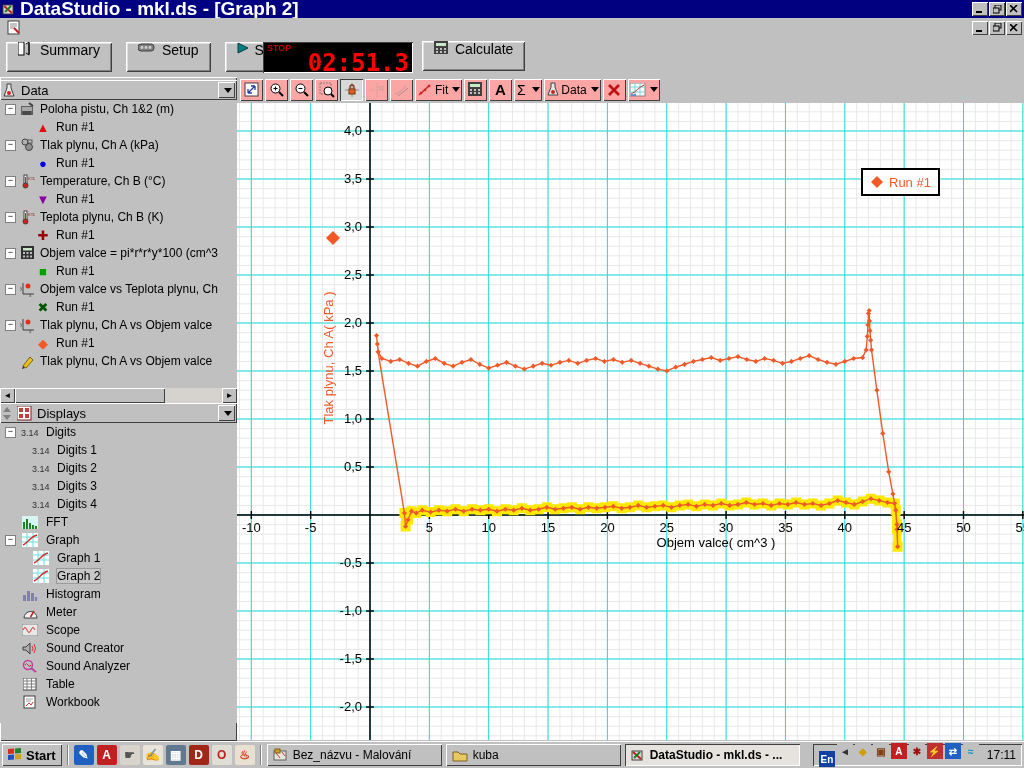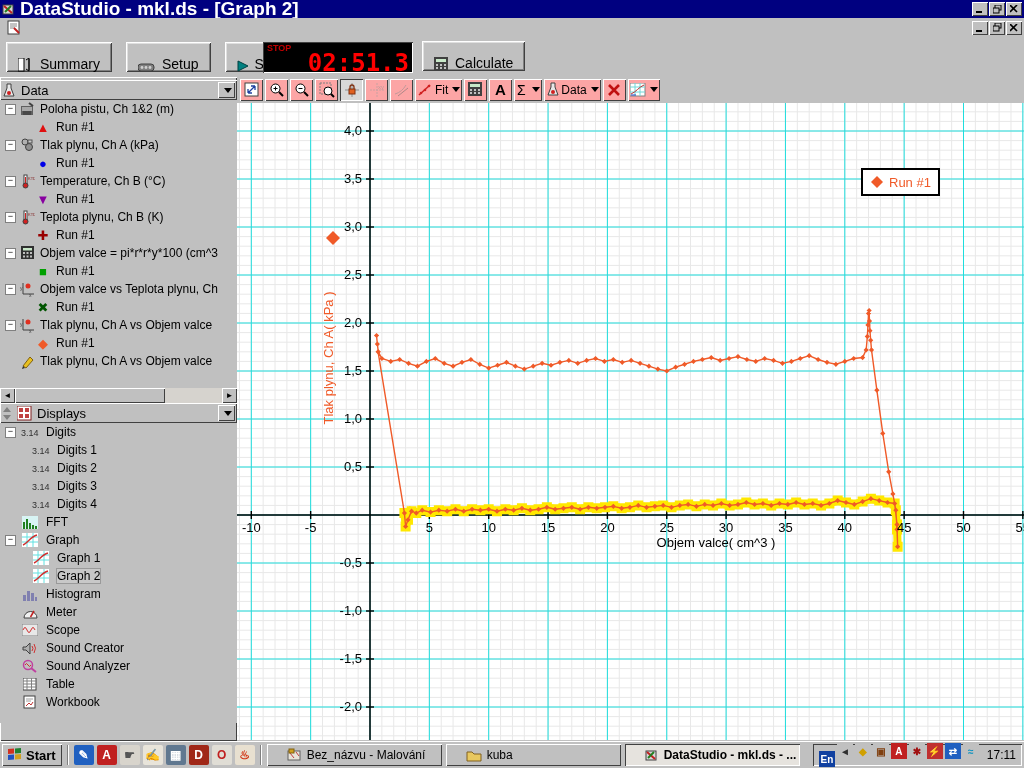--- a/index.html
+++ b/index.html
@@ -8,21 +8,21 @@
   .out{box-shadow:inset 1px 1px 0 #ffffff,inset -1px -1px 0 #404040,inset 2px 2px 0 #dfdfdf,inset -2px -2px 0 #808080;}
   .out1{box-shadow:inset 1px 1px 0 #ffffff,inset -1px -1px 0 #404040;}
   .in1{box-shadow:inset 1px 1px 0 #404040,inset -1px -1px 0 #ffffff;}
   .abs{position:absolute;}
   #titlebar{left:0;top:0;width:1024px;height:18px;background:#000080;color:#fff;display:flex;align-items:center;gap:4px;padding:0 2px;box-sizing:border-box;}
   #titlebar .title{font-weight:bold;font-size:19px;white-space:nowrap;}
   .winbtn{width:16px;height:14px;background:#c0c0c0;display:flex;align-items:center;justify-content:center;margin-left:1px;}
   #menubar{left:0;top:18px;width:1024px;height:19px;background:#c0c0c0;display:flex;align-items:center;}
   .menuitem{padding:2px 9px;white-space:nowrap;}
   #toolbar{left:0;top:37px;width:1024px;height:39px;background:#c0c0c0;display:flex;align-items:center;}
-  .toolbtn{height:30px;background:#c0c0c0;display:flex;align-items:flex-end;gap:6px;padding:0 12px;font-size:14px;}
+  .toolbtn{height:30px;background:#c0c0c0;display:flex;align-items:flex-start;gap:6px;padding:0 12px;font-size:14px;}
   #timerbox{position:absolute;left:263px;top:42px;width:150px;height:31px;background:#000;color:#f00;}
   #timerbox .stop{position:absolute;left:4px;top:1px;font-size:9px;font-weight:bold;color:#c00000;}
   #timerbox .time{position:absolute;right:4px;top:7px;font-family:"DejaVu Sans Mono",monospace;font-size:24px;font-weight:bold;}
   #graphtoolbar{left:237px;top:76px;width:787px;height:27px;background:#c0c0c0;display:flex;align-items:center;gap:2px;padding-left:3px;box-sizing:border-box;}
   .gbtn{height:22px;min-width:23px;background:#fca5a5;display:flex;align-items:center;justify-content:center;gap:2px;padding:0 2px;box-sizing:border-box;}
   .gbtn.pressed{box-shadow:inset 1px 1px 0 #404040,inset -1px -1px 0 #ffffff;background:#d8d8d8;}
   .gbtn .lbl{font-size:12px;}
   .darr{width:0;height:0;border-left:4px solid transparent;border-right:4px solid transparent;border-top:5px solid #000;margin-left:2px;}
   #leftpanel{left:0;top:77px;width:237px;height:664px;background:#c0c0c0;box-sizing:border-box;}
   .paneheader{height:20px;background:#c0c0c0;display:flex;align-items:center;gap:5px;padding:0 2px;box-sizing:border-box;position:relative;}
@@ -35,21 +35,21 @@
   .tlabel{font-size:12px;}
   .tlabel.sel{background:#c8c8c8;box-shadow:0 0 0 1px #9a9a9a;}
   .runmark{width:14px;text-align:center;margin-right:6px;flex:none;font-size:12px;}
   #hscroll{height:15px;background:#d6d3ce;display:flex;}
   .sbtn{width:15px;height:15px;background:#c0c0c0;display:flex;align-items:center;justify-content:center;font-size:8px;flex:none;}
   .sthumb{width:150px;height:15px;background:#c0c0c0;}
   #graphpane{left:237px;top:103px;width:787px;height:637px;background:#fff;}
   #taskbar{left:0;top:741px;width:1024px;height:27px;background:#c0c0c0;border-top:1px solid #fff;display:flex;align-items:center;gap:3px;padding:0 2px;box-sizing:border-box;}
   #startbtn{height:22px;display:flex;align-items:center;gap:4px;padding:0 6px;font-weight:bold;font-size:13px;background:#c0c0c0;}
   .qlicon{width:20px;height:20px;display:flex;align-items:center;justify-content:center;font-size:12px;font-weight:bold;border-radius:2px;}
-  .taskbtn{height:22px;display:flex;align-items:center;gap:5px;padding:0 20px;font-size:12px;background:#c0c0c0;width:175px;box-sizing:border-box;overflow:hidden;white-space:nowrap;}
+  .taskbtn{height:22px;display:flex;align-items:center;gap:5px;padding:0 6px;font-size:12px;background:#c0c0c0;width:175px;box-sizing:border-box;overflow:hidden;white-space:nowrap;}
   .taskbtn.active{box-shadow:inset 1px 1px 0 #404040,inset -1px -1px 0 #ffffff;background:#e6e3de;font-weight:bold;}
   #tray{height:22px;display:flex;align-items:center;gap:2px;padding:0 6px;margin-left:auto;background:#c0c0c0;}
   .trayicon{width:16px;height:16px;display:flex;align-items:center;justify-content:center;font-size:10px;font-weight:bold;}
   .sep{width:2px;height:20px;box-shadow:inset 1px 0 0 #808080,inset -1px 0 0 #fff;margin:0 2px;flex:none;}
   svg{display:block;}
   text{font-family:"Liberation Sans",sans-serif;}
 </style>
 </head>
 <body>
 

